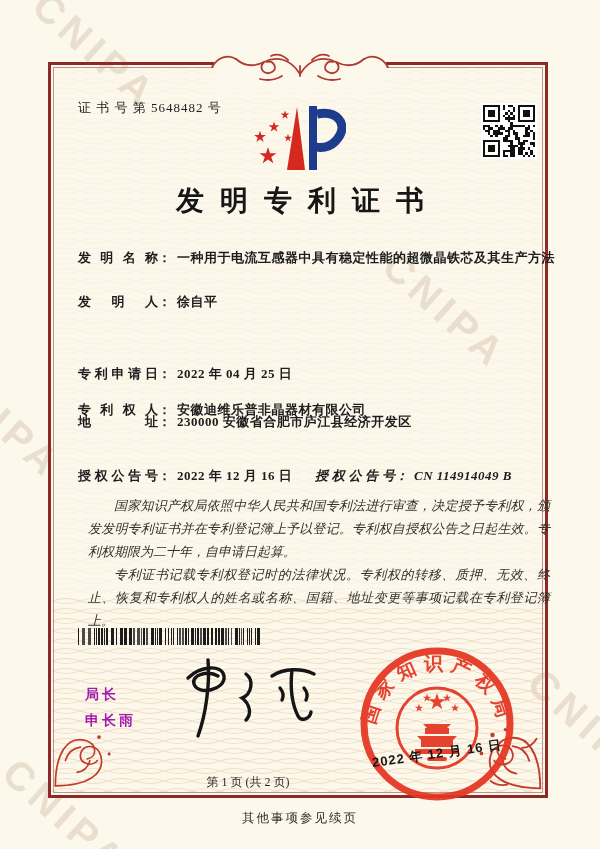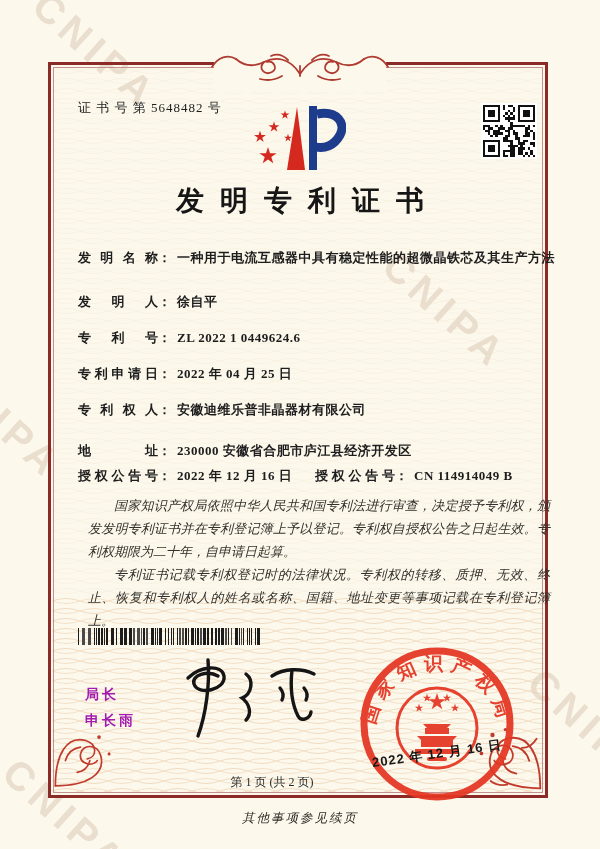--- a/index.html
+++ b/index.html
@@ -21,37 +21,37 @@
   .cert-no{position:absolute;left:78px;top:99px;font-size:13px;font-weight:400;letter-spacing:1px;}
   .logo{position:absolute;left:254px;top:104px;}
   .qr{position:absolute;left:481px;top:103px;width:52px;height:52px;background:#fff;padding:2px;}
   .title{position:absolute;left:0;top:182px;width:600px;text-align:center;font-size:28px;font-weight:700;
          letter-spacing:16px;text-indent:16px;color:#161616;}
   
   .field{position:absolute;left:78px;width:470px;font-size:13px;font-weight:700;white-space:nowrap;}
   .flabel{display:inline-block;width:80px;text-align:justify;text-align-last:justify;vertical-align:top;}
   .fcolon{display:inline-block;margin-right:6px;}
   .fvalue{letter-spacing:0.5px;}
-  .field-pair2{position:absolute;left:237px;top:0;}
+  .field-pair2{position:absolute;left:237px;top:0;font-style:italic;}
   
   .legal{position:absolute;left:88px;top:494px;width:462px;font-size:13px;font-style:italic;
          line-height:23px;color:#33302c;text-align:justify;}
   .legal p{margin:0;text-indent:2em;}
   
   .barcode{position:absolute;left:78px;top:628px;background:transparent;}
   .director{position:absolute;left:85px;top:681px;font-family:"Liberation Sans","DejaVu Sans",sans-serif;
             font-weight:700;font-size:14px;letter-spacing:3px;line-height:26px;color:#a21caf;}
   .signature{position:absolute;left:180px;top:656px;}
   .seal{position:absolute;left:357px;top:644px;}
   .seal-date{position:absolute;left:357px;top:745px;width:160px;text-align:center;
              font-family:"Liberation Sans","DejaVu Sans",sans-serif;font-weight:700;font-size:13px;
              letter-spacing:1px;color:#181818;transform:rotate(-8deg);}
-  .page-num{position:absolute;left:0;top:774px;width:544px;text-align:center;font-size:12px;color:#2b2b2b;}
+  .page-num{position:absolute;left:0;top:774px;width:496px;text-align:center;font-size:12px;color:#2b2b2b;}
   .cont-note{position:absolute;left:0;top:810px;width:600px;text-align:center;font-size:12.5px;
-             letter-spacing:2px;color:#2e2b28;font-style:italic;}
+             letter-spacing:2px;color:#2e2b28;}
 </style>
 </head>
 <body>
 
 <div class="page">
 
   <div class="wm" style="left:0px;top:28px;">CNIPA</div>
   <div class="wm" style="left:350px;top:288px;">CNIPA</div>
   <div class="wm" style="left:-95px;top:398px;">CNIPA</div>
   <div class="wm" style="left:495px;top:705px;">CNIPA</div>
@@ -264,30 +264,27 @@
     </svg>
 
   <div class="title">发明专利证书</div>
 
   <div class="field" style="top:249px;">
     <span class="flabel">发明名称</span><span class="fcolon">：</span><span class="fvalue">一种用于电流互感器中具有稳定性能的超微晶铁芯及其生产方法</span>
   </div>
   <div class="field" style="top:293px;">
     <span class="flabel">发明人</span><span class="fcolon">：</span><span class="fvalue">徐自平</span>
   </div>
-  <div class="field" style="top:329px;">
-    <span class="flabel">专利号</span><span class="fcolon">：</span><span class="fvalue">ZL 2022 1 0449624.6</span>
-  </div>
   <div class="field" style="top:365px;">
     <span class="flabel">专利申请日</span><span class="fcolon">：</span><span class="fvalue">2022 年 04 月 25 日</span>
   </div>
   <div class="field" style="top:401px;">
     <span class="flabel">专利权人</span><span class="fcolon">：</span><span class="fvalue">安徽迪维乐普非晶器材有限公司</span>
   </div>
-  <div class="field" style="top:442px;">
+  <div class="field" style="top:413px;">
     <span class="flabel">地址</span><span class="fcolon">：</span><span class="fvalue">230000  安徽省合肥市庐江县经济开发区</span>
   </div>
   <div class="field" style="top:467px;">
     <span>
       <span class="flabel">授权公告号</span><span class="fcolon">：</span><span class="fvalue">2022 年 12 月 16 日</span>
     </span>
     <span class="field-pair2">
       <span class="flabel">授权公告号</span><span class="fcolon">：</span><span class="fvalue">CN 114914049 B</span>
     </span>
   </div>

